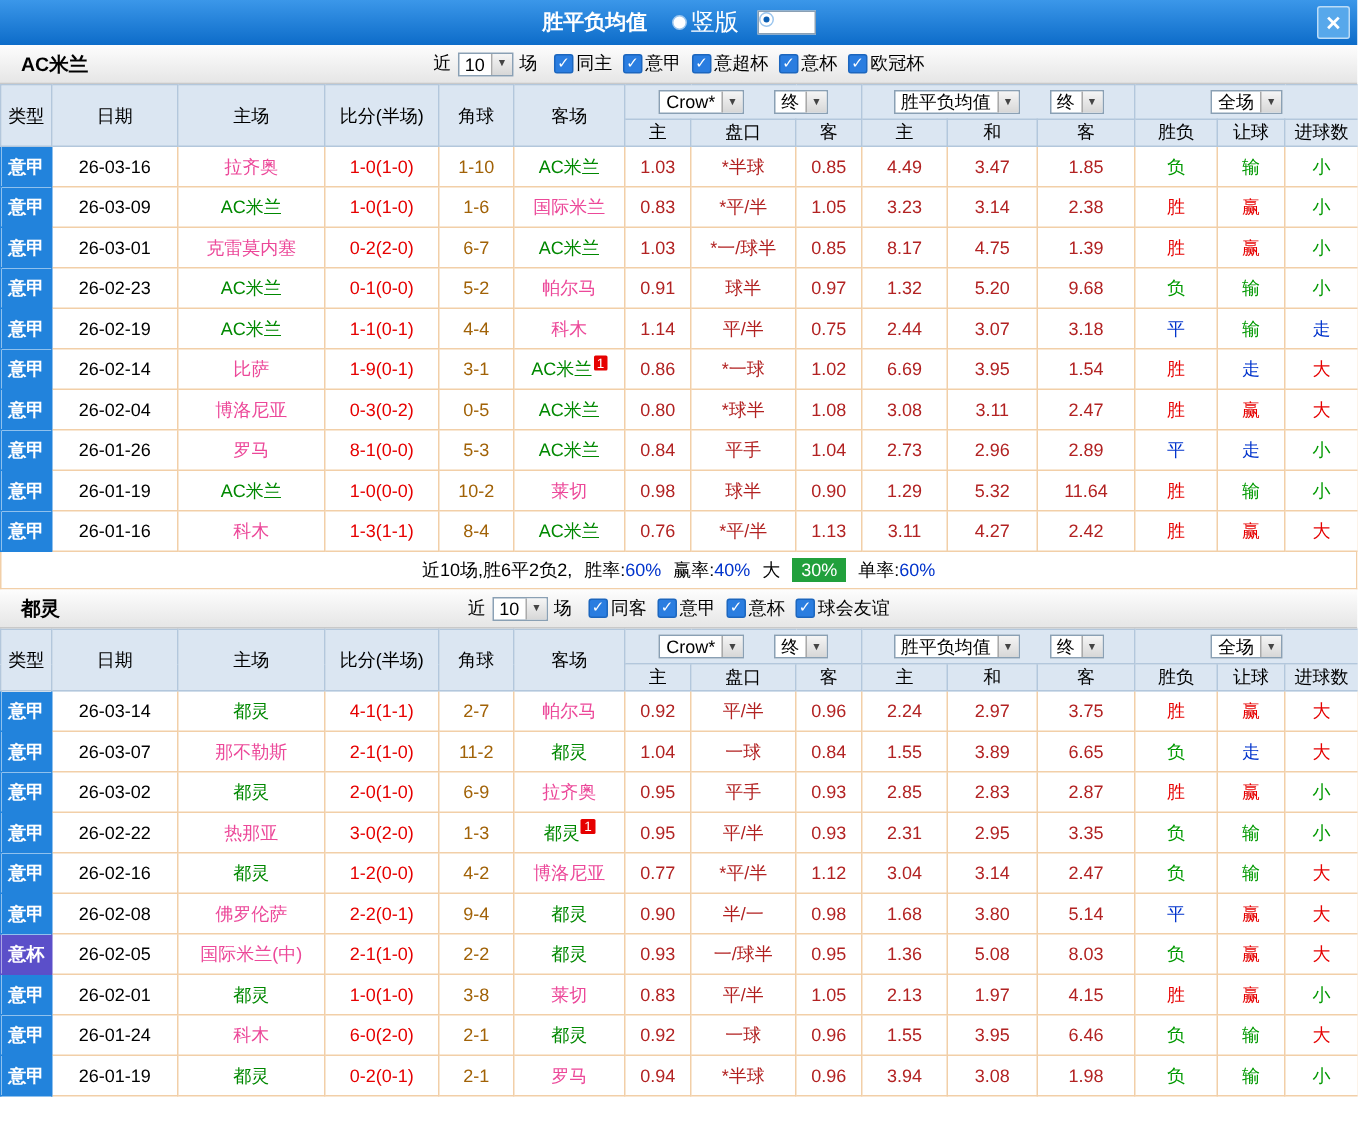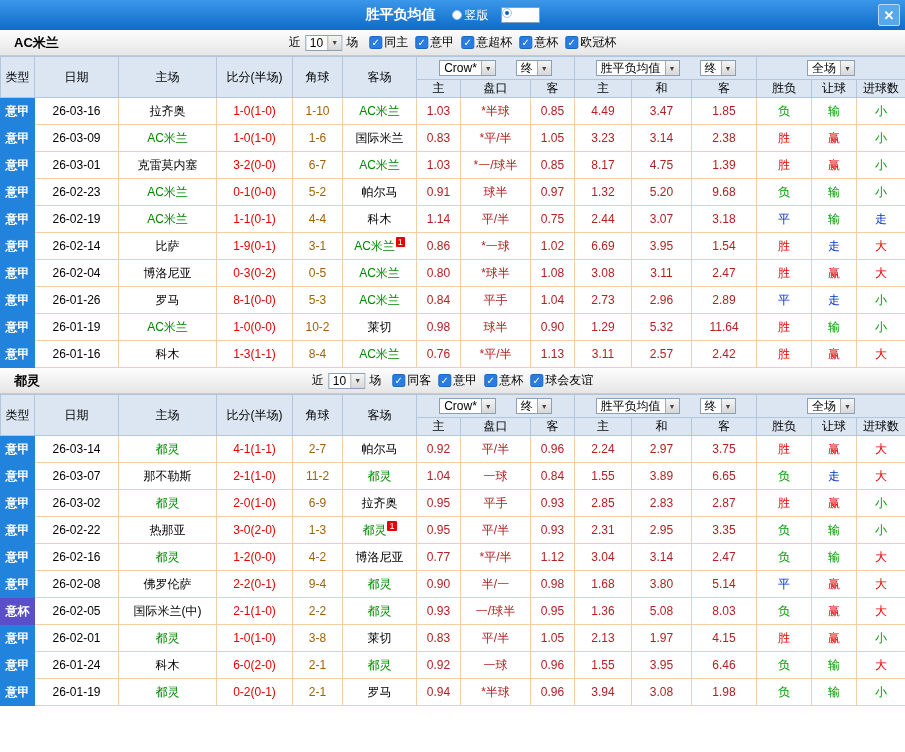--- a/index.html
+++ b/index.html
@@ -2,21 +2,21 @@
 <html><head>
 <meta charset="utf-8">
 <style>
   *{box-sizing:border-box;margin:0;padding:0}
   html,body{width:905px;height:752px;overflow:hidden}
   body{font-family:"Liberation Sans",sans-serif;font-size:12px;background:#fff;color:#000}
   
   .titlebar{height:30px;background:linear-gradient(#3b97e9,#0d6cc9);display:flex;align-items:center;justify-content:center;position:relative;color:#fff}
   .title{font-weight:bold;font-size:14px}
   .radio-group{display:flex;align-items:center;margin-left:16px;gap:12px}
-  .radio{display:inline-flex;align-items:center;gap:3px;cursor:pointer;font-size:12px}
+  .radio{display:inline-flex;align-items:center;gap:3px;cursor:pointer;font-size:16px}
   .rdot{width:10px;height:10px;border-radius:50%;background:#fff;border:1px solid #9cc6ee;position:relative;display:inline-block}
   .radio.sel .rdot::after{content:"";position:absolute;left:2px;top:2px;width:4px;height:4px;border-radius:50%;background:#0a5fb4}
   .close-btn{position:absolute;right:5px;top:4px;width:22px;height:22px;background:#57a8eb;border:1px solid #bcdcf7;color:#fff;font-size:13px;font-weight:bold;display:flex;align-items:center;justify-content:center;border-radius:2px;cursor:pointer}
   
   .sec-head{height:26px;background:linear-gradient(#fdfdfd,#e6e6e6);border-bottom:1px solid #c9c9c9;display:flex;align-items:center;position:relative}
   .team-name{font-weight:bold;font-size:13px;margin-left:14px}
   .filters{position:absolute;left:50%;transform:translateX(-50%);display:flex;align-items:center;gap:4px;white-space:nowrap;color:#000}
   .checks{display:inline-flex;align-items:center}
   .check-item{display:inline-flex;align-items:center;gap:2px;margin-left:7px;cursor:pointer}
   .cb{width:13px;height:13px;background:#2a7de0;border:1px solid #1c66be;border-radius:2px;color:#fff;font-size:10px;line-height:11px;text-align:center;display:inline-block}
@@ -27,21 +27,21 @@
   
   table{border-collapse:collapse;width:905px;table-layout:fixed}
   thead th{background:#dbe6f2;border:1px solid #b3c7dc;font-weight:normal;font-size:12px;padding:0;text-align:center}
   tr.h1 th{height:23px}
   tr.h2 th{height:18px}
   .grp{display:flex;justify-content:center;align-items:center;gap:20px}
   tbody td{border:1px solid #f2cfa8;text-align:center;height:27px;font-size:12px;overflow:hidden;white-space:nowrap;padding:0}
   td.type{color:#fff;font-weight:bold}
   td.type.lg{background:#2283dc;border-color:#2283dc}
   td.type.cup{background:#5b4fc9;border-color:#5b4fc9}
-  td.team{color:#000000}
+  td.team{color:#ec4899}
   td.team.focus{color:#008800}
   td.score{color:#e60000}
   td.corners{color:#a16207}
   td.odds{color:#b22222}
   .c-red{color:#e60000}
   .c-green{color:#009900}
   .c-blue{color:#0033cc}
   sup.card{background:#e60000;color:#fff;font-size:9px;padding:0 2px;margin-left:1px;border-radius:1px}
   
   .summary{height:25px;border:1px solid #f2cfa8;border-top:none;display:flex;align-items:center;justify-content:center;gap:8px;font-size:12px;background:#fff}
@@ -206,21 +206,21 @@
           <td class="odds">3.14</td>
           <td class="odds">2.38</td>
           <td class="c-red">胜</td>
           <td class="c-red">赢</td>
           <td class="c-green">小</td>
         </tr>
         <tr>
           <td class="type lg">意甲</td>
           <td>26-03-01</td>
           <td class="team">克雷莫内塞</td>
-          <td class="score">3-2(0-0)</td>
+          <td class="score">0-2(2-0)</td>
           <td class="corners">6-7</td>
           <td class="team focus">AC米兰</td>
           <td class="odds">1.03</td>
           <td class="odds">*一/球半</td>
           <td class="odds">0.85</td>
           <td class="odds">8.17</td>
           <td class="odds">4.75</td>
           <td class="odds">1.39</td>
           <td class="c-red">胜</td>
           <td class="c-red">赢</td>
@@ -332,29 +332,43 @@
           <td class="type lg">意甲</td>
           <td>26-01-16</td>
           <td class="team">科木</td>
           <td class="score">1-3(1-1)</td>
           <td class="corners">8-4</td>
           <td class="team focus">AC米兰</td>
           <td class="odds">0.76</td>
           <td class="odds">*平/半</td>
           <td class="odds">1.13</td>
           <td class="odds">3.11</td>
-          <td class="odds">2.57</td>
+          <td class="odds">4.27</td>
           <td class="odds">2.42</td>
           <td class="c-red">胜</td>
           <td class="c-red">赢</td>
           <td class="c-red">大</td>
         </tr>
       </tbody>
   </table>
 
+  <div class="summary">
+    <span>近10场,胜6平2负2,</span>
+    <span>
+      <span>胜率:</span><span class="pct">60%</span>
+    </span>
+    <span>
+      <span>赢率:</span><span class="pct">40%</span>
+    </span>
+    <span>大</span>
+    <span class="bigbox">30%</span>
+    <span>
+      <span>单率:</span><span class="pct">60%</span>
+    </span>
+  </div>
 </div>
 
 <div>
   <div class="sec-head">
     <span class="team-name">都灵</span>
     <span class="filters">
       <span>近</span>
       <span class="sel">
         <span class="sel-txt">10</span>
         <span class="sel-arrow">▼</span>

